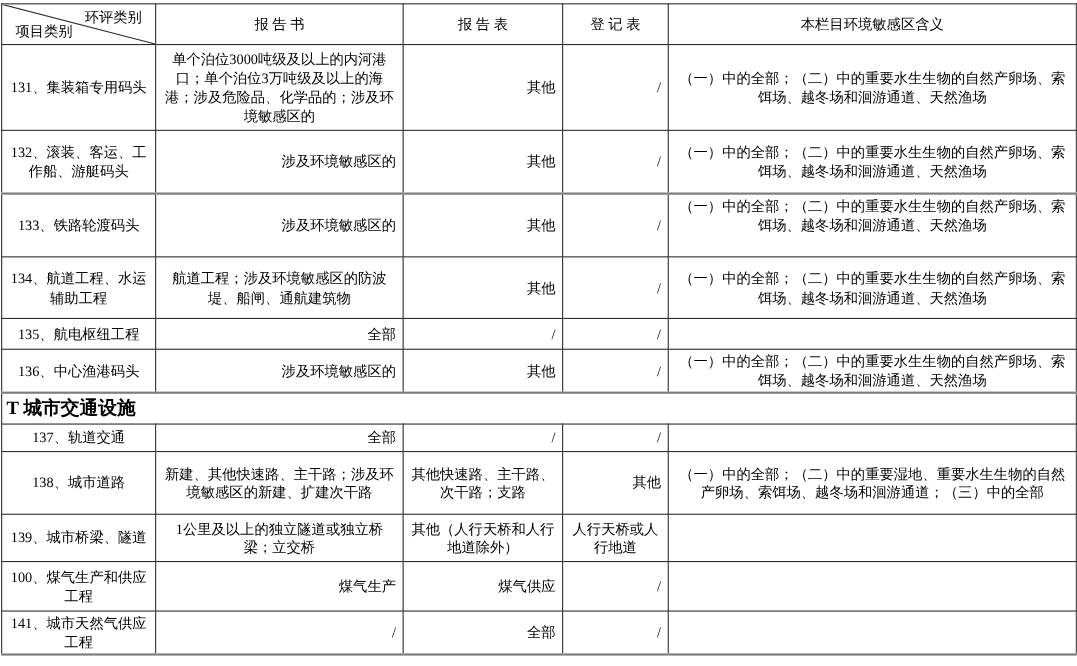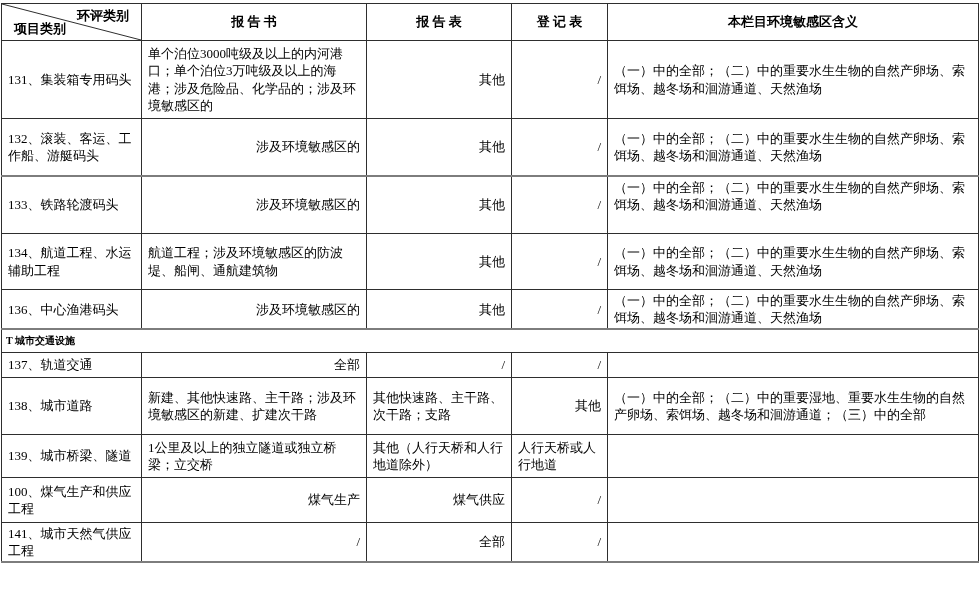--- a/index.html
+++ b/index.html
@@ -15,24 +15,24 @@
   col.c2{width:225px}
   col.c3{width:145px}
   col.c4{width:96px}
   col.c5{width:371px}
   th,td{
     border:1px solid #2e2e2e;
     font-size:13px;line-height:1.32;
     padding:2px 6px;vertical-align:middle;
     overflow:hidden;word-break:break-all;
   }
-  th{font-weight:bold;text-align:center;padding:2px 3px;}
-  td.left{text-align:left}
+  th{font-weight:normal;text-align:center;padding:2px 3px;}
+  td.left{text-align:center}
   td.center{text-align:right}
-  td.section{font-weight:bold;text-align:left;font-size:10px;padding-left:4px;}
+  td.section{font-weight:bold;text-align:left;font-size:17px;padding-left:4px;}
   
   th.corner{position:relative;padding:0;}
   th.corner svg{position:absolute;left:0;top:0;width:100%;height:100%;display:block;}
   th.corner .corner-top{position:absolute;top:3px;right:12px;font-size:13px;}
   th.corner .corner-bottom{position:absolute;bottom:3px;left:12px;font-size:13px;}
   
   tr[data-row="hdr"]{height:37px}
   tr[data-row="131"]{height:78px}
   tr[data-row="132"]{height:57px}
   tr[data-row="133"]{height:58px}
@@ -99,20 +99,27 @@
         <td data-name="cell-registration-form" class="center">/</td>
         <td data-name="cell-sensitive" class="left">（一）中的全部；（二）中的重要水生生物的自然产卵场、索饵场、越冬场和洄游通道、天然渔场</td>
       </tr>
       <tr data-row="134" data-name="table-row">
         <td data-name="cell-category" class="left">134、航道工程、水运辅助工程</td>
         <td data-name="cell-report-book" class="left">航道工程；涉及环境敏感区的防波堤、船闸、通航建筑物</td>
         <td data-name="cell-report-form" class="center">其他</td>
         <td data-name="cell-registration-form" class="center">/</td>
         <td data-name="cell-sensitive" class="left">（一）中的全部；（二）中的重要水生生物的自然产卵场、索饵场、越冬场和洄游通道、天然渔场</td>
       </tr>
+      <tr data-row="135" data-name="table-row">
+        <td data-name="cell-category" class="left">135、航电枢纽工程</td>
+        <td data-name="cell-report-book" class="center">全部</td>
+        <td data-name="cell-report-form" class="center">/</td>
+        <td data-name="cell-registration-form" class="center">/</td>
+        <td data-name="cell-sensitive" class="left"></td>
+      </tr>
       <tr data-row="136" data-name="table-row">
         <td data-name="cell-category" class="left">136、中心渔港码头</td>
         <td data-name="cell-report-book" class="center">涉及环境敏感区的</td>
         <td data-name="cell-report-form" class="center">其他</td>
         <td data-name="cell-registration-form" class="center">/</td>
         <td data-name="cell-sensitive" class="left">（一）中的全部；（二）中的重要水生生物的自然产卵场、索饵场、越冬场和洄游通道、天然渔场</td>
       </tr>
       <tr data-row="secT" data-name="section-header-row">
         <td colspan="5" class="section" data-name="section-label">T 城市交通设施</td>
       </tr>

